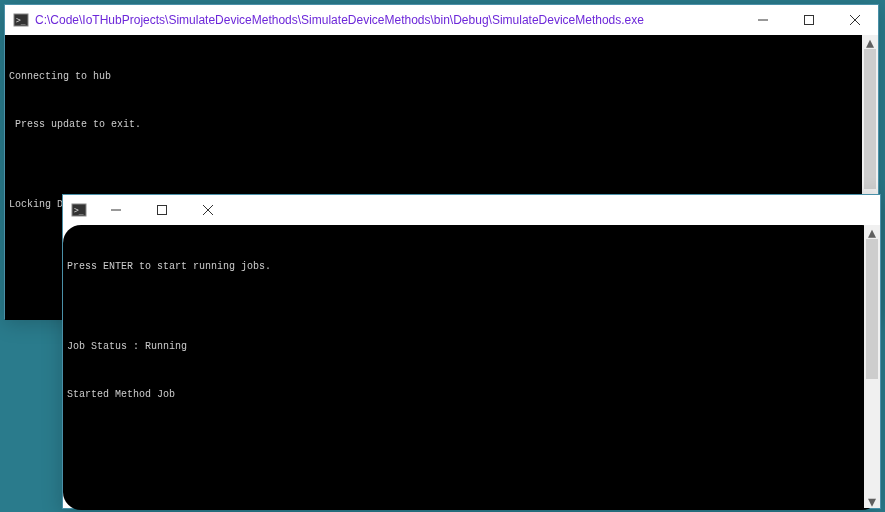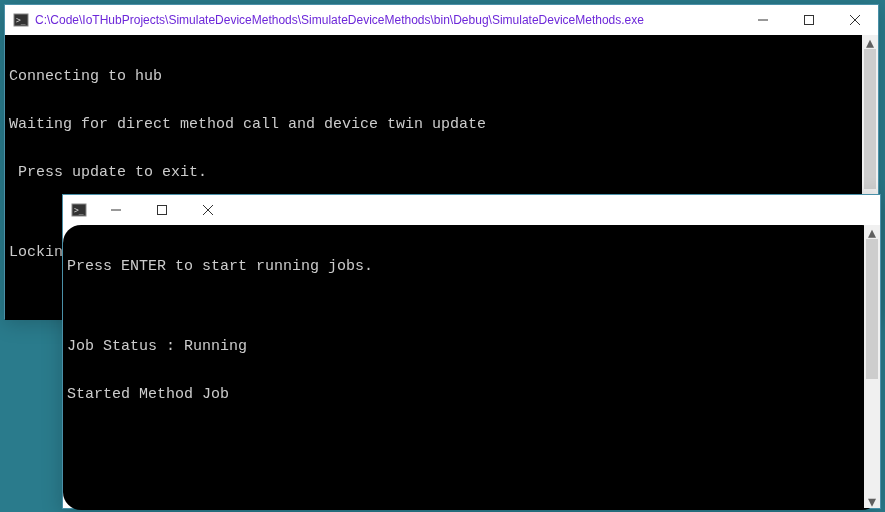--- a/index.html
+++ b/index.html
@@ -52,21 +52,21 @@
       justify-content: center;
       background: transparent;
       border: none;
       cursor: pointer;
     }
     .win-btn svg { width: 10px; height: 10px; }
     .console {
       background: #000;
       color: #ccc;
       font-family: Consolas, "Courier New", monospace;
-      font-size: 15px;
+      font-size: 10px;
       line-height: 16px;
       padding: 2px 4px;
       white-space: pre;
       overflow: hidden;
     }
     #win1 { left: 4px; top: 4px; width: 875px; height: 315px; }
     #win1 .console { height: 285px; }
     #win2 { left: 62px; top: 194px; width: 819px; height: 315px; }
     #win2 .console { height: 285px; border-radius: 18px; }
     .scrollbar {
@@ -115,21 +115,20 @@
       <button class="win-btn close">
           <svg viewBox="0 0 10 10">
             <line x1="0" y1="0" x2="10" y2="10" stroke="#333" stroke-width="1"></line>
             <line x1="10" y1="0" x2="0" y2="10" stroke="#333" stroke-width="1"></line>
           </svg>
         </button>
     </div>
   </div>
   <div class="console">
     <div>Connecting to hub</div>
-    <div>Waiting for direct method call and device twin update</div>
     <div> Press update to exit.</div>
     <div></div>
     <div>Locking Door!</div>
     <div></div>
     
     
     
   </div>
   <div class="scrollbar">
     <div class="scroll-arr up">▴</div>

